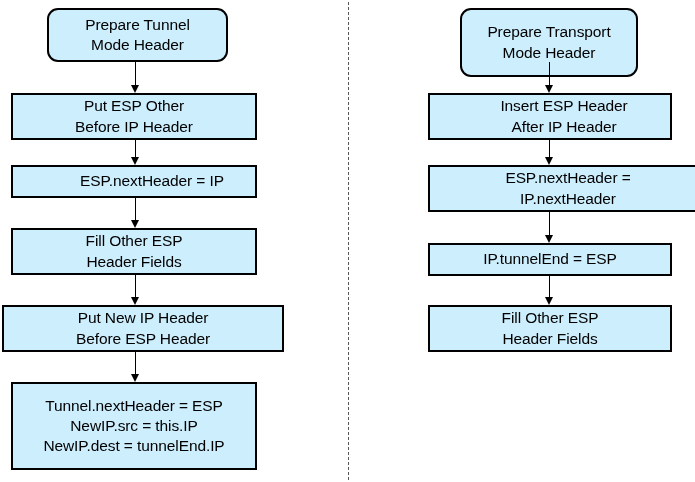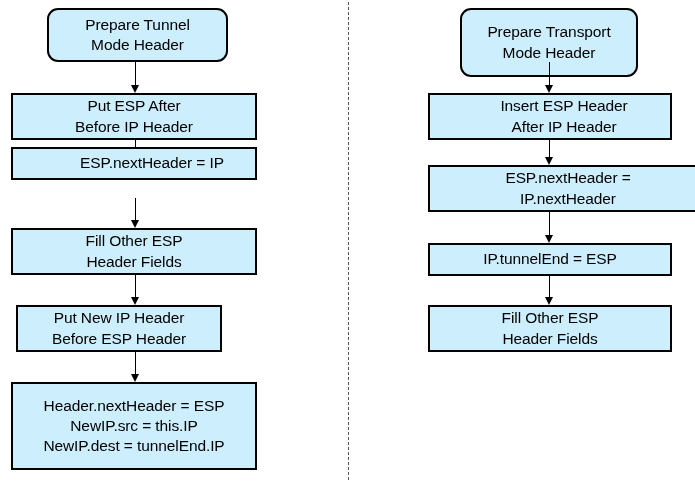--- a/index.html
+++ b/index.html
@@ -69,52 +69,52 @@
   <div>
 
     <div class="node rounded" style="left:47px; top:8px; width:181px; height:54px;">Prepare Tunnel
 Mode Header</div>
 
     <div class="connector" style="left:135px; top:62px; height:31px;">
       <div class="shaft" style="height:23px;"></div>
       <div class="head" style="top:23px;"></div>
     </div>
 
-    <div class="node" style="left:11px; top:93px; width:246px; height:47px;">Put ESP After
+    <div class="node" style="left:11px; top:93px; width:246px; height:47px;">Put ESP Other
 Before IP Header</div>
 
     <div class="connector" style="left:135px; top:140px; height:25px;">
       <div class="shaft" style="height:17px;"></div>
       <div class="head" style="top:17px;"></div>
     </div>
 
-    <div class="node" style="left:11px; top:147px; width:246px; height:33px;padding-left:36px;">ESP.nextHeader = IP</div>
+    <div class="node" style="left:11px; top:165px; width:246px; height:33px;padding-left:36px;">ESP.nextHeader = IP</div>
 
     <div class="connector" style="left:135px; top:198px; height:30px;">
       <div class="shaft" style="height:22px;"></div>
       <div class="head" style="top:22px;"></div>
     </div>
 
     <div class="node" style="left:11px; top:228px; width:246px; height:47px;">Fill Other ESP
 Header Fields</div>
 
     <div class="connector" style="left:135px; top:275px; height:30px;">
       <div class="shaft" style="height:22px;"></div>
       <div class="head" style="top:22px;"></div>
     </div>
 
-    <div class="node" style="left:16px; top:305px; width:206px; height:47px;">Put New IP Header
+    <div class="node" style="left:2px; top:305px; width:282px; height:47px;">Put New IP Header
 Before ESP Header</div>
 
     <div class="connector" style="left:135px; top:352px; height:30px;">
       <div class="shaft" style="height:22px;"></div>
       <div class="head" style="top:22px;"></div>
     </div>
 
-    <div class="node" style="left:11px; top:382px; width:246px; height:88px;">Header.nextHeader = ESP
+    <div class="node" style="left:11px; top:382px; width:246px; height:88px;">Tunnel.nextHeader = ESP
 NewIP.src = this.IP
 NewIP.dest = tunnelEnd.IP</div>
 
   </div>
 
   <div class="divider" style="left:348px; top:2px; height:478px;"></div>
 
   <div>
 
     <div class="node rounded" style="left:460px; top:8px; width:178px; height:69px;">Prepare Transport

